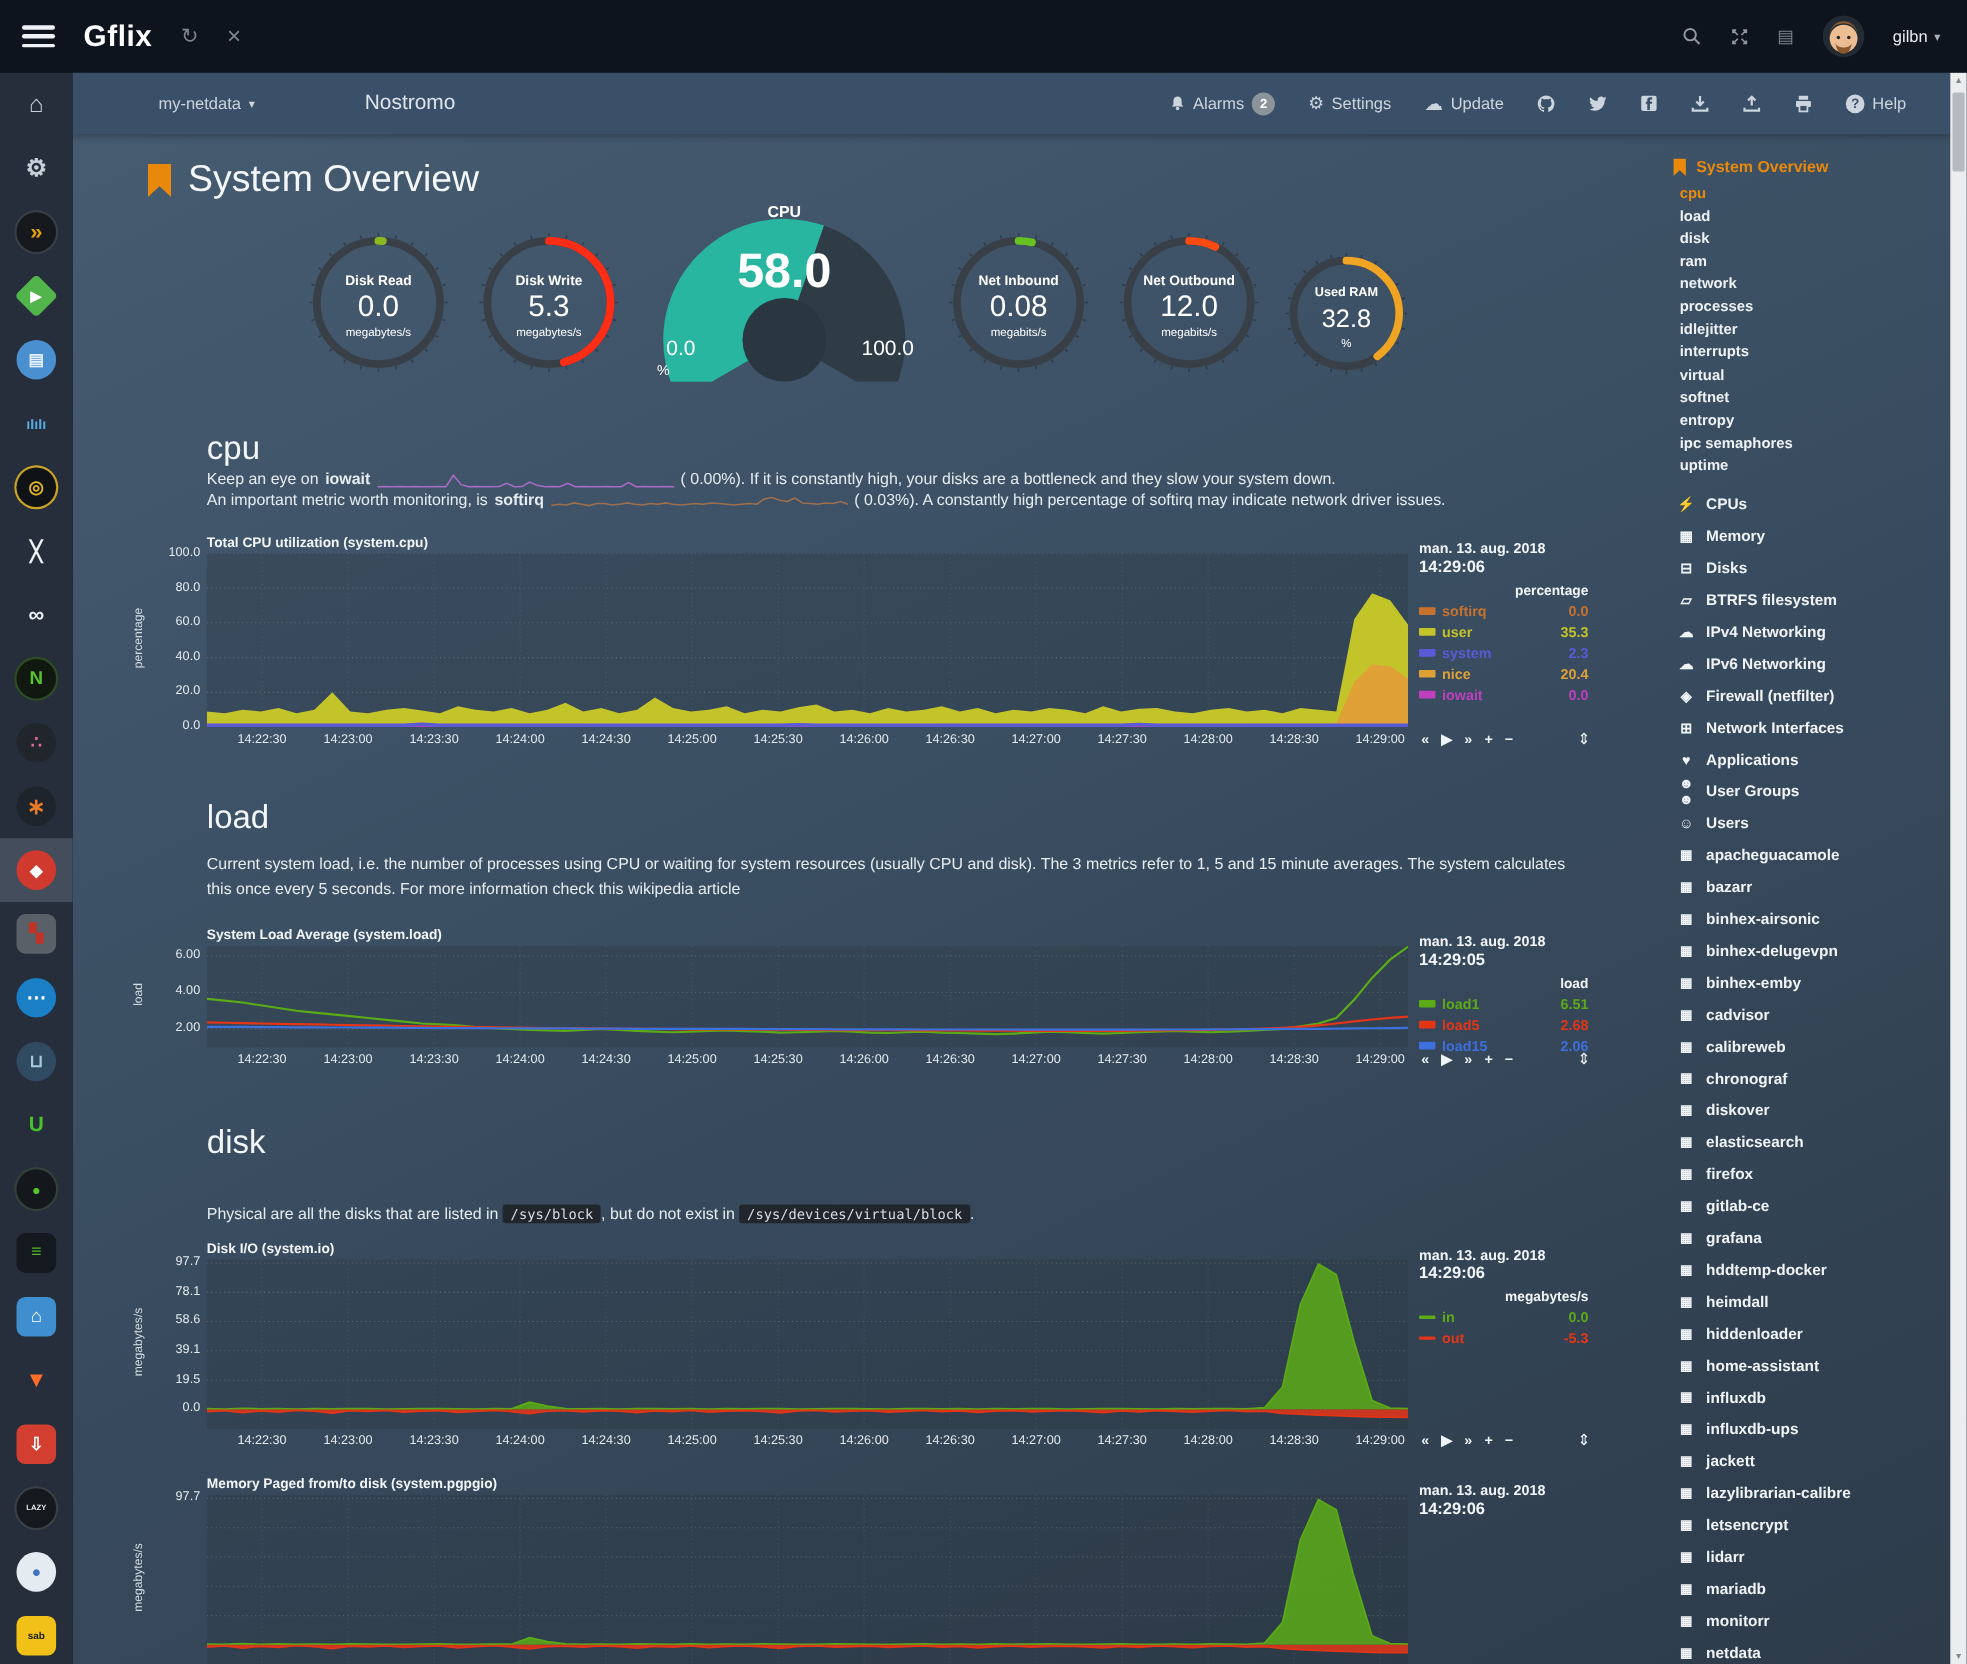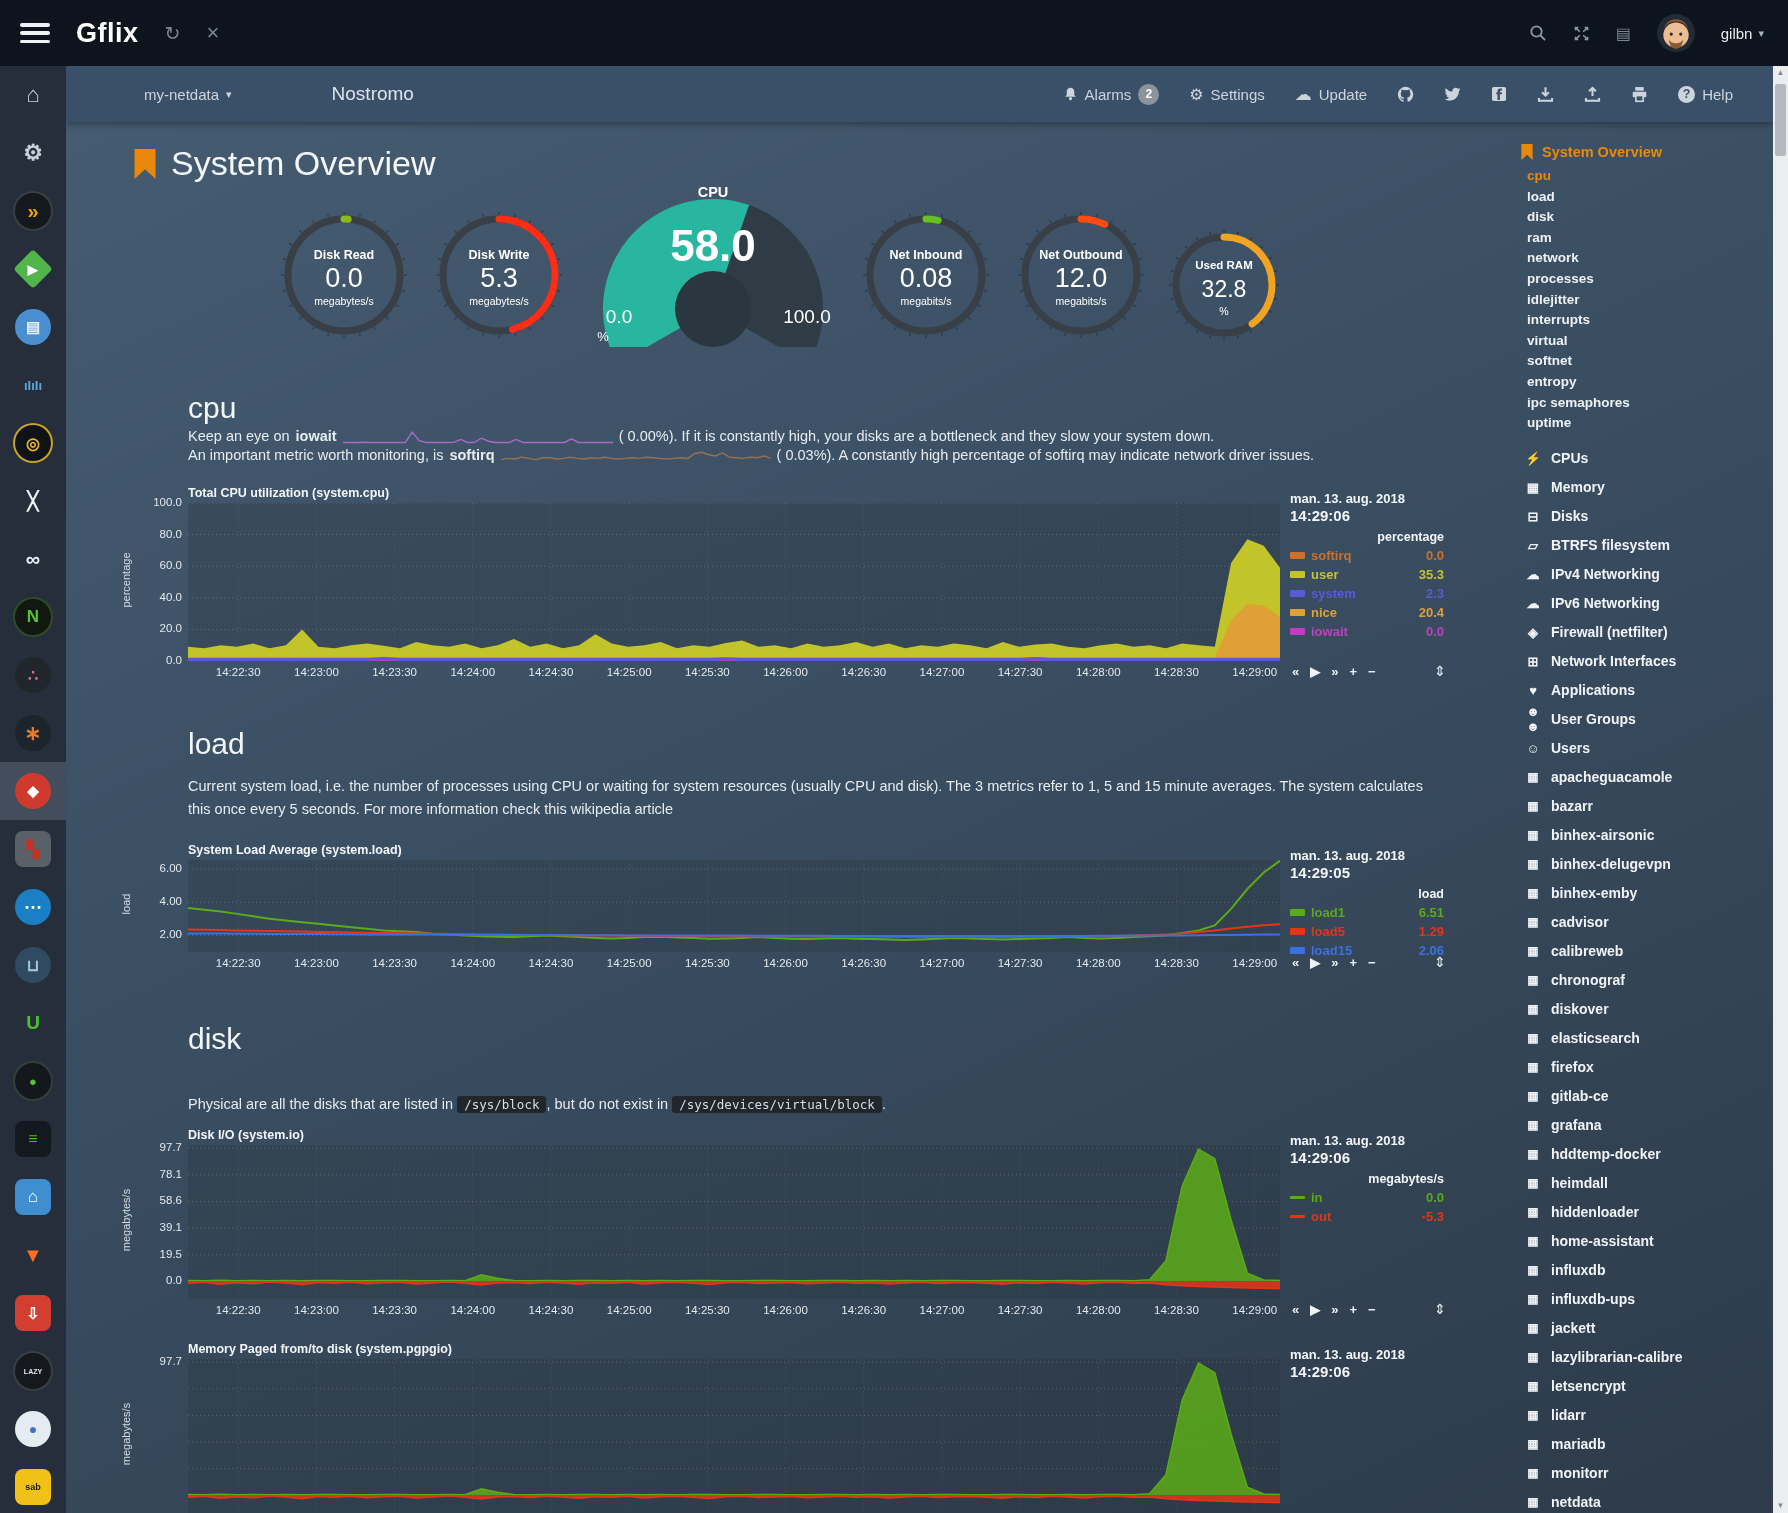--- a/index.html
+++ b/index.html
@@ -650,21 +650,21 @@
               <span class="sw" style="background: rgb(91, 171, 23);"></span>
               <span style="color: rgb(91, 171, 23);">load1</span>
             </span>
             <span class="l-val" style="color: rgb(91, 171, 23);">6.51</span>
           </div>
           <div class="l-row">
             <span class="l-name">
               <span class="sw" style="background: rgb(229, 53, 23);"></span>
               <span style="color: rgb(229, 53, 23);">load5</span>
             </span>
-            <span class="l-val" style="color: rgb(229, 53, 23);">1.29</span>
+            <span class="l-val" style="color: rgb(229, 53, 23);">2.68</span>
           </div>
           <div class="l-row">
             <span class="l-name">
               <span class="sw" style="background: rgb(61, 112, 221);"></span>
               <span style="color: rgb(61, 112, 221);">load15</span>
             </span>
             <span class="l-val" style="color: rgb(61, 112, 221);">2.06</span>
           </div>
         </div>
       </div>

